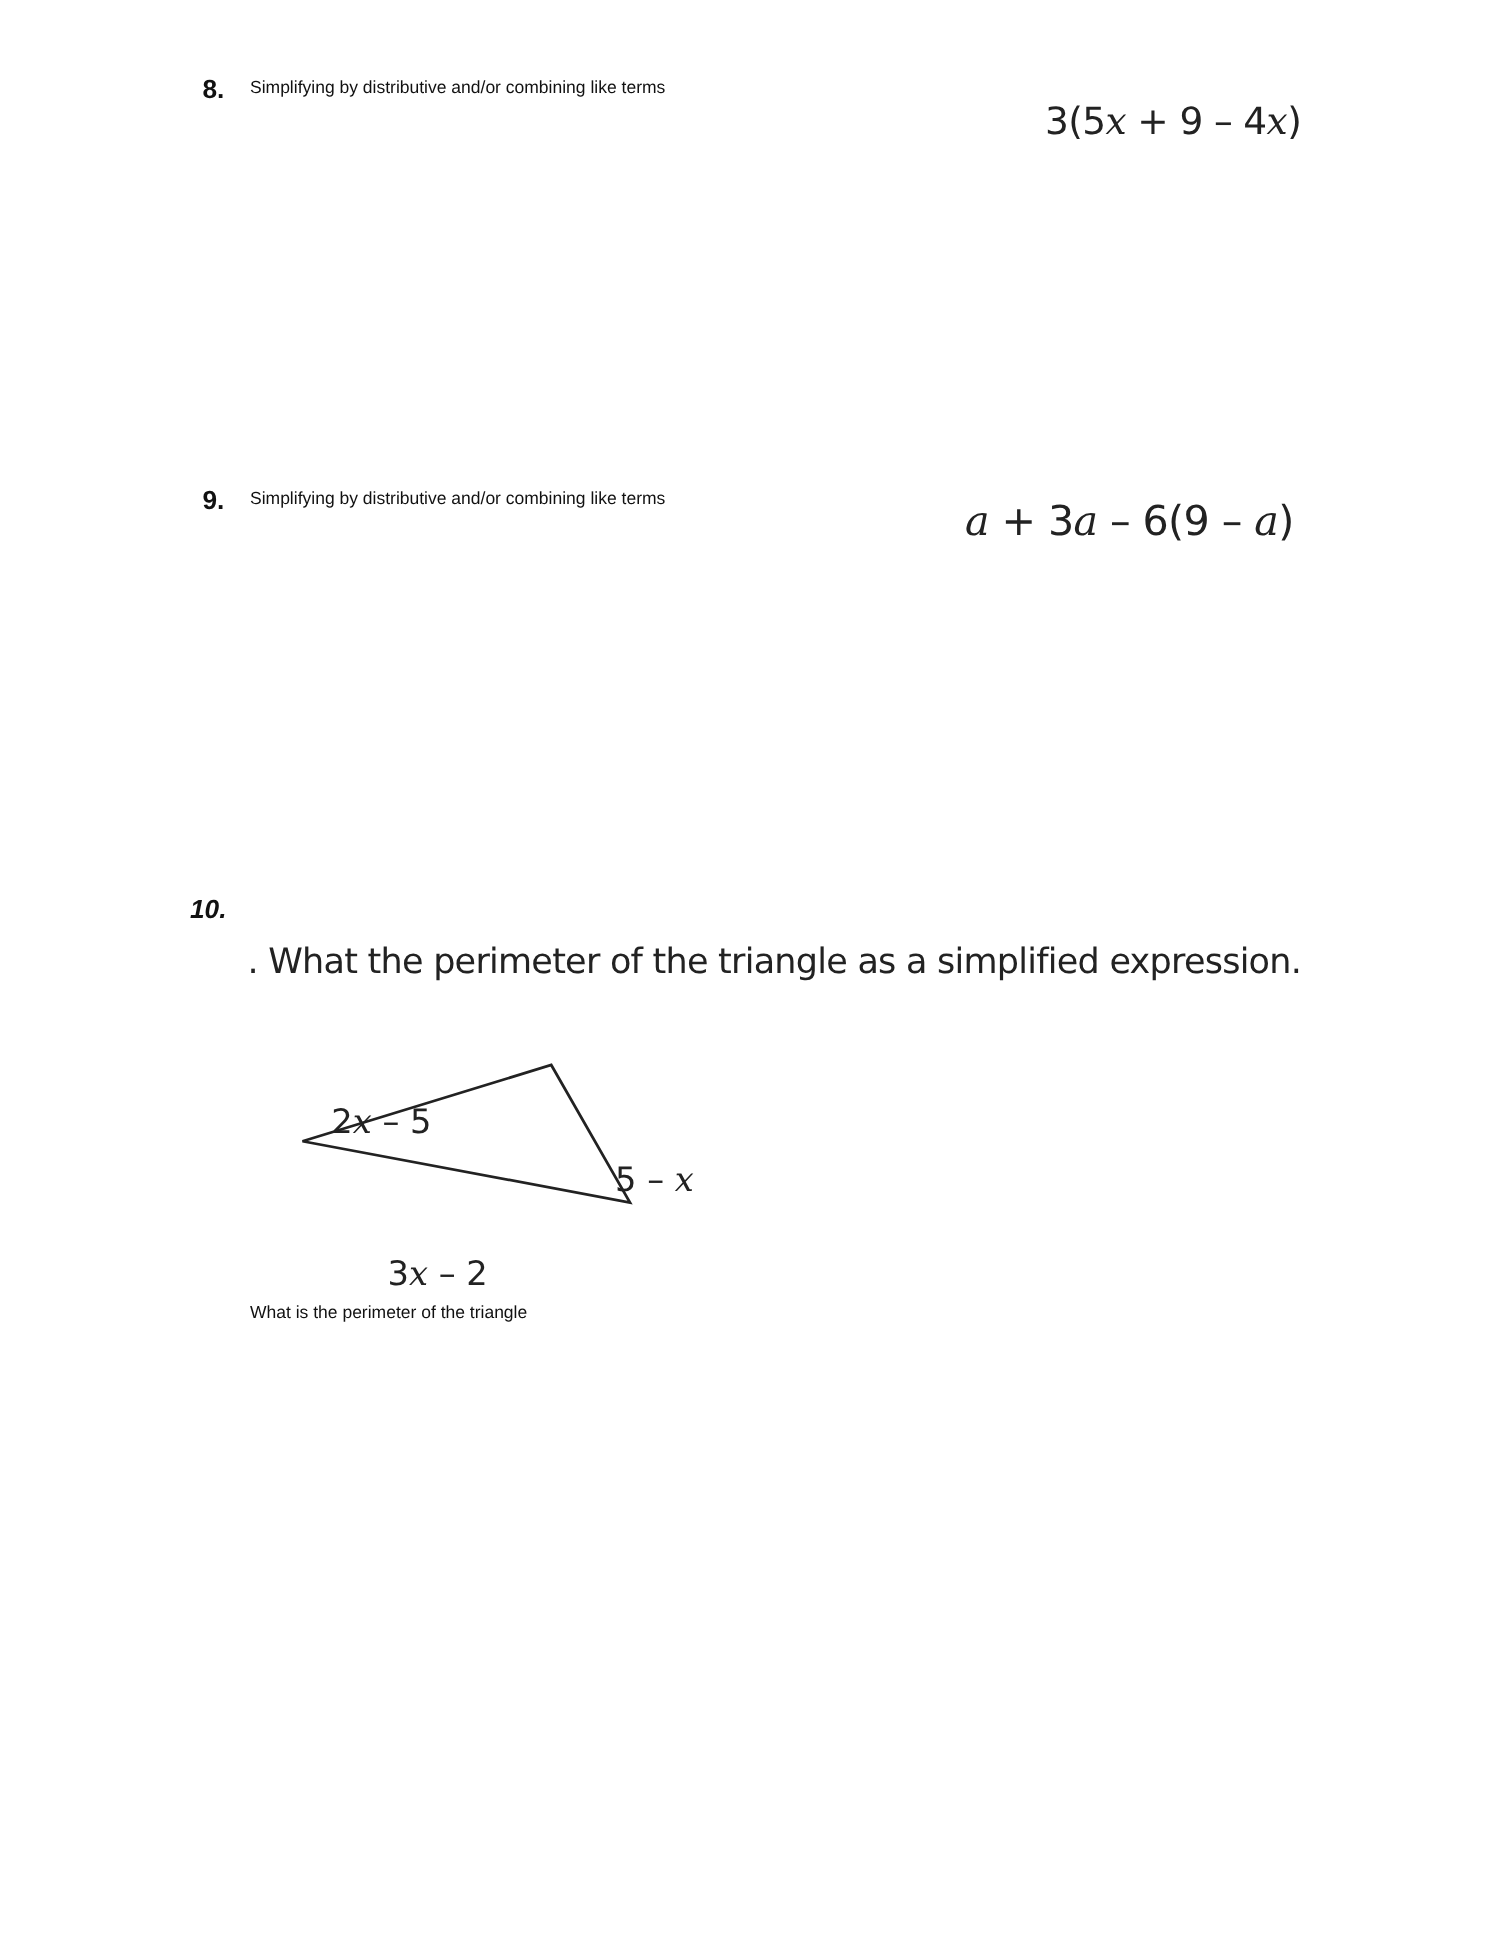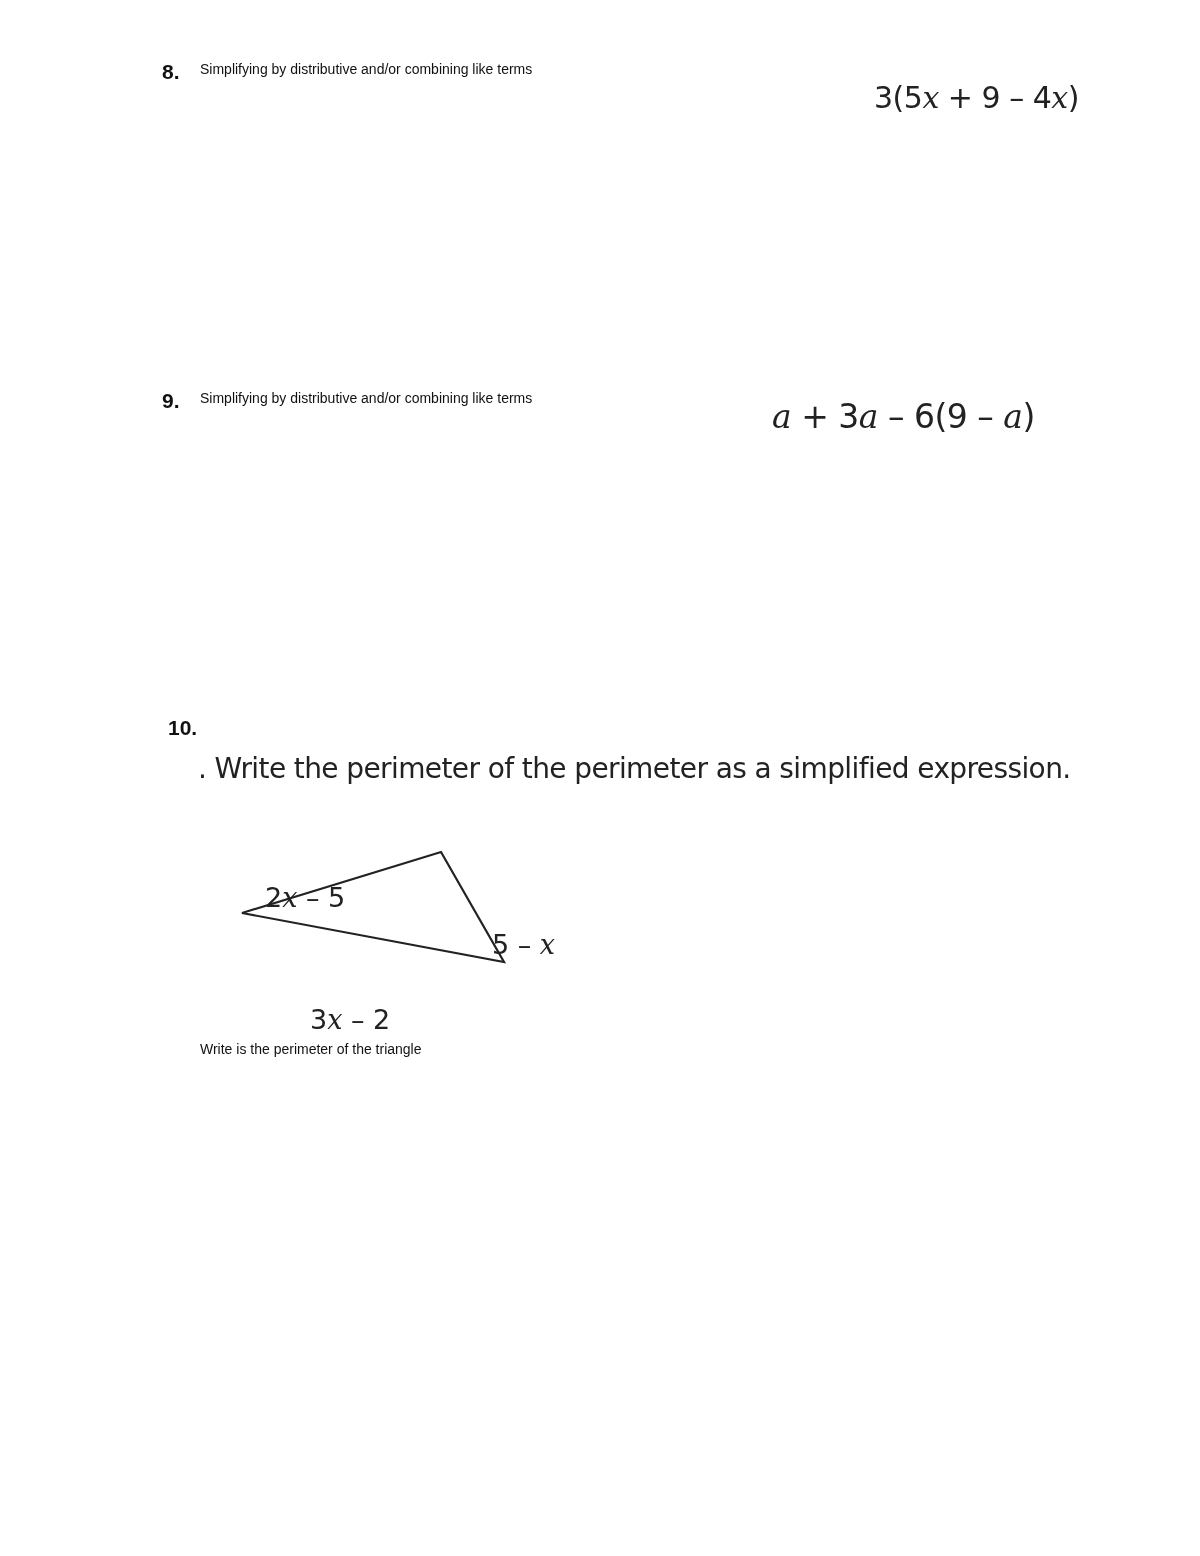--- a/index.html
+++ b/index.html
@@ -12,35 +12,35 @@
   .prompt { font-family: "DejaVu Sans", sans-serif; font-size: 28px; color: #222; letter-spacing: -0.6px; white-space: nowrap; }
   .tri-label { font-family: "DejaVu Sans", sans-serif; font-size: 27px; color: #222; white-space: nowrap; margin-top: 47px; }
   .tri-label i { font-family: "DejaVu Serif", serif; font-style: italic; }
 </style>
 </head>
 <body>
 
 <div>
   <span class="abs qnum" style="left:162px; top:60px;">8.</span>
   <span class="abs qtext" style="left:200px; top:61px;">Simplifying by distributive and/or combining like terms</span>
-  <div class="abs expr" style="left:874px; top:80px;"><span>3(5</span><i>x</i><span> + 9 – 4</span><i>x</i><span>)</span></div>
+  <div class="abs expr" style="left:836px; top:80px;"><span>3(5</span><i>x</i><span> + 9 – 4</span><i>x</i><span>)</span></div>
 </div>
 
 <div>
   <span class="abs qnum" style="left:162px; top:389px;">9.</span>
   <span class="abs qtext" style="left:200px; top:390px;">Simplifying by distributive and/or combining like terms</span>
   <div class="abs expr" style="left:772px; top:397px; font-size:33px;"><i>a</i><span> + 3</span><i>a</i><span> – 6(9 – </span><i>a</i><span>)</span></div>
 </div>
 
 <div>
-  <span class="abs qnum" style="left:168px; top:716px;">10.</span>
-  <span class="abs prompt" style="left:198px; top:752px;">. Write the perimeter of the perimeter as a simplified expression.</span>
+  <span class="abs qnum" style="left:152px; top:716px;font-style:italic;">10.</span>
+  <span class="abs prompt" style="left:198px; top:752px;">. What the perimeter of the triangle as a simplified expression.</span>
 
   <svg class="abs" style="left:0; top:0;" width="1200" height="1556">
     <polygon points="242,913 441,852 504,962" fill="none" stroke="#222" stroke-width="2.2" stroke-linejoin="miter"></polygon>
   </svg>
 
   <div class="abs tri-label" style="left:265px; top:835px;"><span>2</span><i>x</i><span> – 5</span></div>
   <div class="abs tri-label" style="left:492px; top:882px;"><span>5 – </span><i>x</i><span></span></div>
   <div class="abs tri-label" style="left:310px; top:957px;text-align:center;"><span>3</span><i>x</i><span> – 2</span></div>
 
-  <span class="abs qtext" style="left:200px; top:1041px;">Write is the perimeter of the triangle</span>
+  <span class="abs qtext" style="left:200px; top:1041px;">What is the perimeter of the triangle</span>
 </div>
 
 </body></html>

